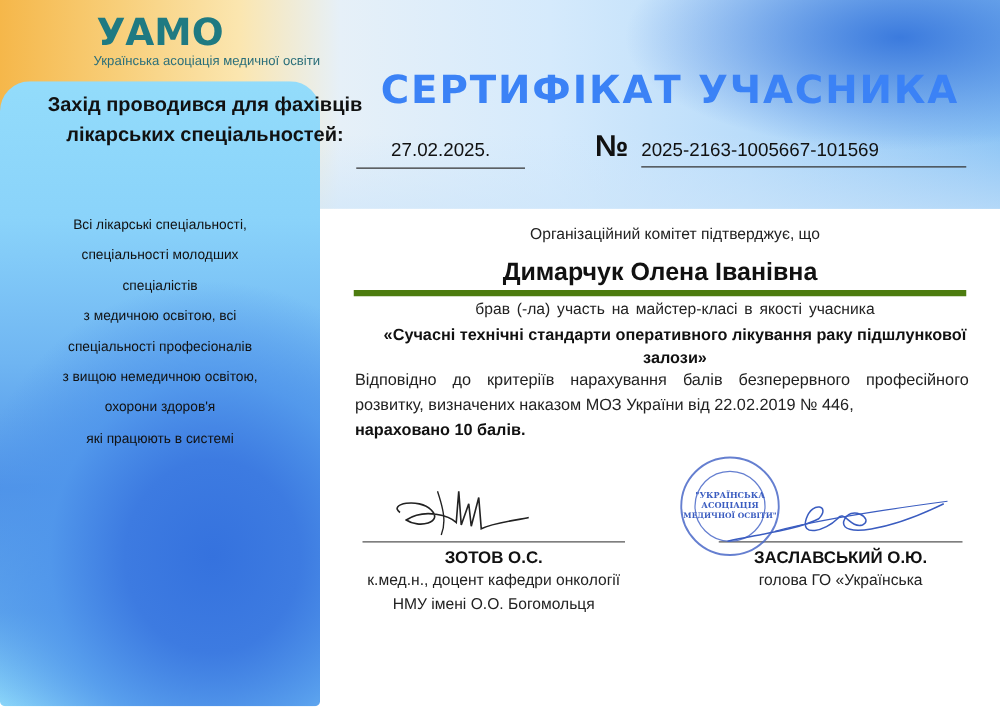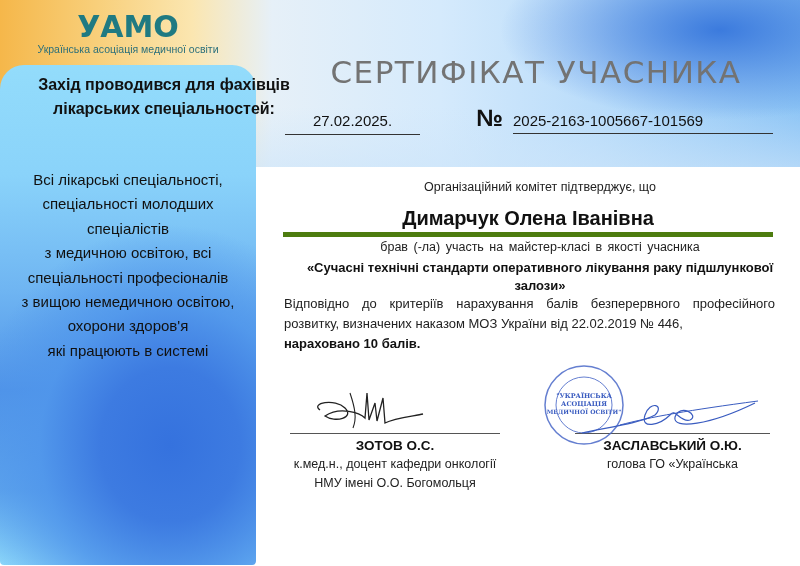--- a/index.html
+++ b/index.html
@@ -20,42 +20,42 @@
       background: linear-gradient(180deg, rgba(214,234,252,0) 0%, rgba(205,229,250,0.6) 100%);
     }
     .logo {
       position: absolute; left: 0; top: 12px; width: 256px; text-align: center; z-index: 2;
     }
     .logo-mark {
       font-family: "DejaVu Sans", sans-serif; font-weight: bold;
       font-size: 30px; letter-spacing: 0px; color: #1f7a82; line-height: 30px;
     }
     .logo-sub {
-      font-size: 10.5px; color: #2b6f7a; margin-top: 1px; line-height: 12px;
+      font-size: 10.5px; color: #2b6f7a; margin-top: 1px; line-height: 12px; text-align: right;
     }
     .left-panel {
       position: absolute; left: 0; top: 65px; width: 256px; height: 500px;
       border-radius: 24px 24px 4px 4px;
       background:
         radial-gradient(ellipse 200px 220px at 170px 380px, #3572de 0%, #3d7be1 35%, rgba(80,150,235,0.85) 65%, rgba(120,195,245,0) 100%),
         linear-gradient(180deg, #93dcfb 0%, #8ad3fa 22%, #6fb5f2 45%, #4f93e8 65%, #5da4ec 85%, #8ad5f9 100%);
       z-index: 1;
     }
     .panel-heading {
       position: absolute; left: 0; top: 8px; width: 256px; text-align: center;
       font-weight: bold; font-size: 16px; line-height: 24px; color: #111; padding-left: 36px;
     }
     .panel-body {
       position: absolute; left: 0; top: 103px; width: 256px; text-align: center;
-      font-size: 15px; line-height: 24.4px; color: #111;
+      font-size: 11px; line-height: 24.4px; color: #111;
     }
     .title {
       position: absolute; left: 296px; top: 54px; width: 480px; text-align: center;
-      font-family: "DejaVu Sans", sans-serif; font-weight: normal; font-size: 31px;
-      letter-spacing: 1.5px; color: #737373; z-index: 2;
+      font-family: "DejaVu Sans", sans-serif; font-weight: bold; font-size: 31px;
+      letter-spacing: 1.5px; color: #3b82f6; z-index: 2;
     }
     .date-field {
       position: absolute; left: 285px; top: 110px; width: 135px; z-index: 2;
       border-bottom: 1px solid #333; text-align: center;
       font-size: 15px; line-height: 22px; padding-bottom: 2px;
     }
     .num-label {
       position: absolute; left: 476px; top: 103px; z-index: 2;
       font-size: 24px; font-weight: bold; line-height: 30px;
     }

